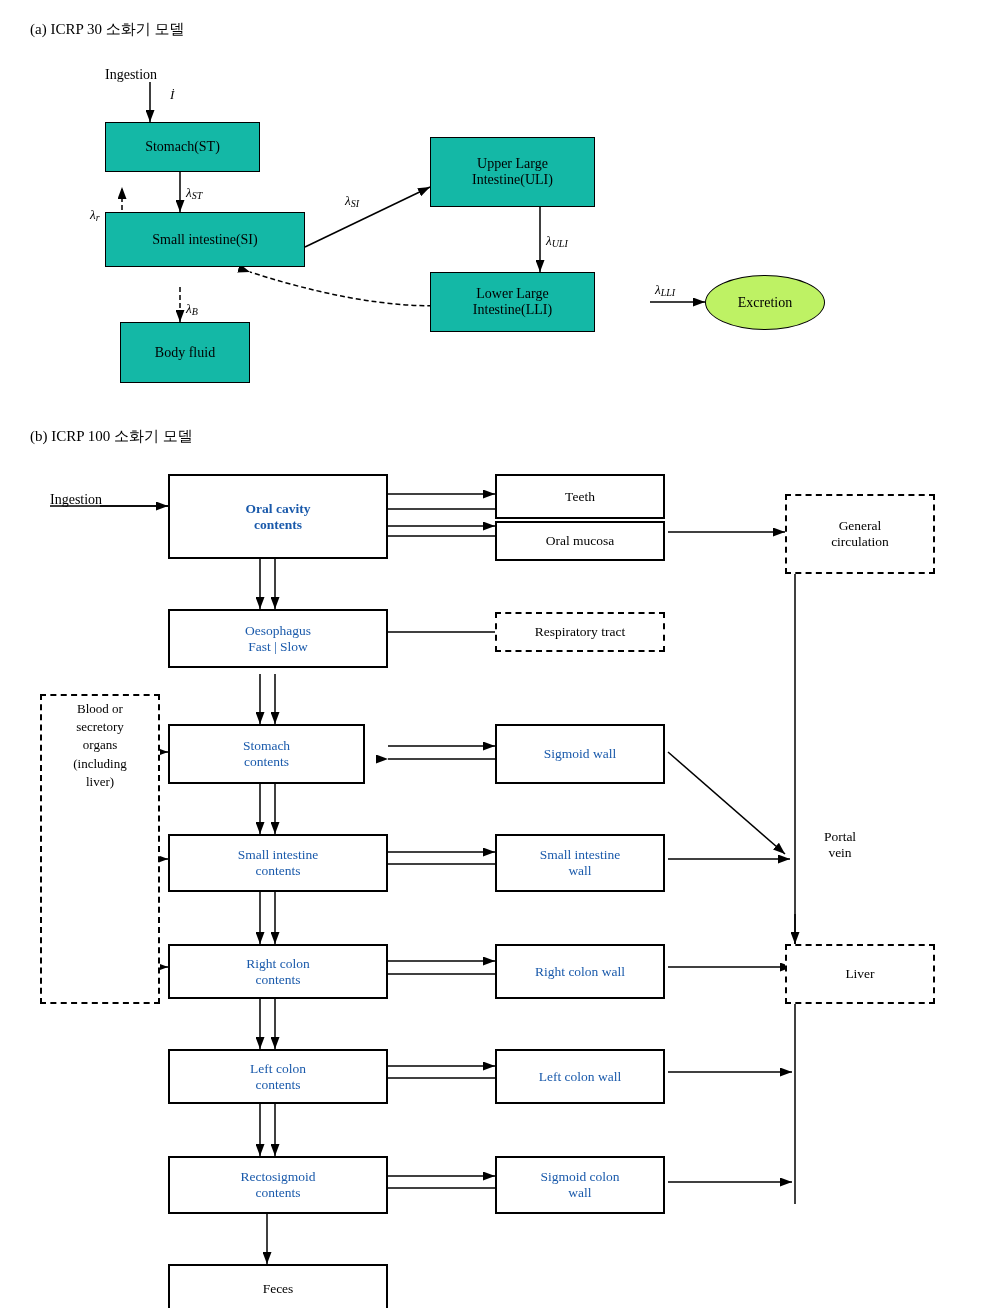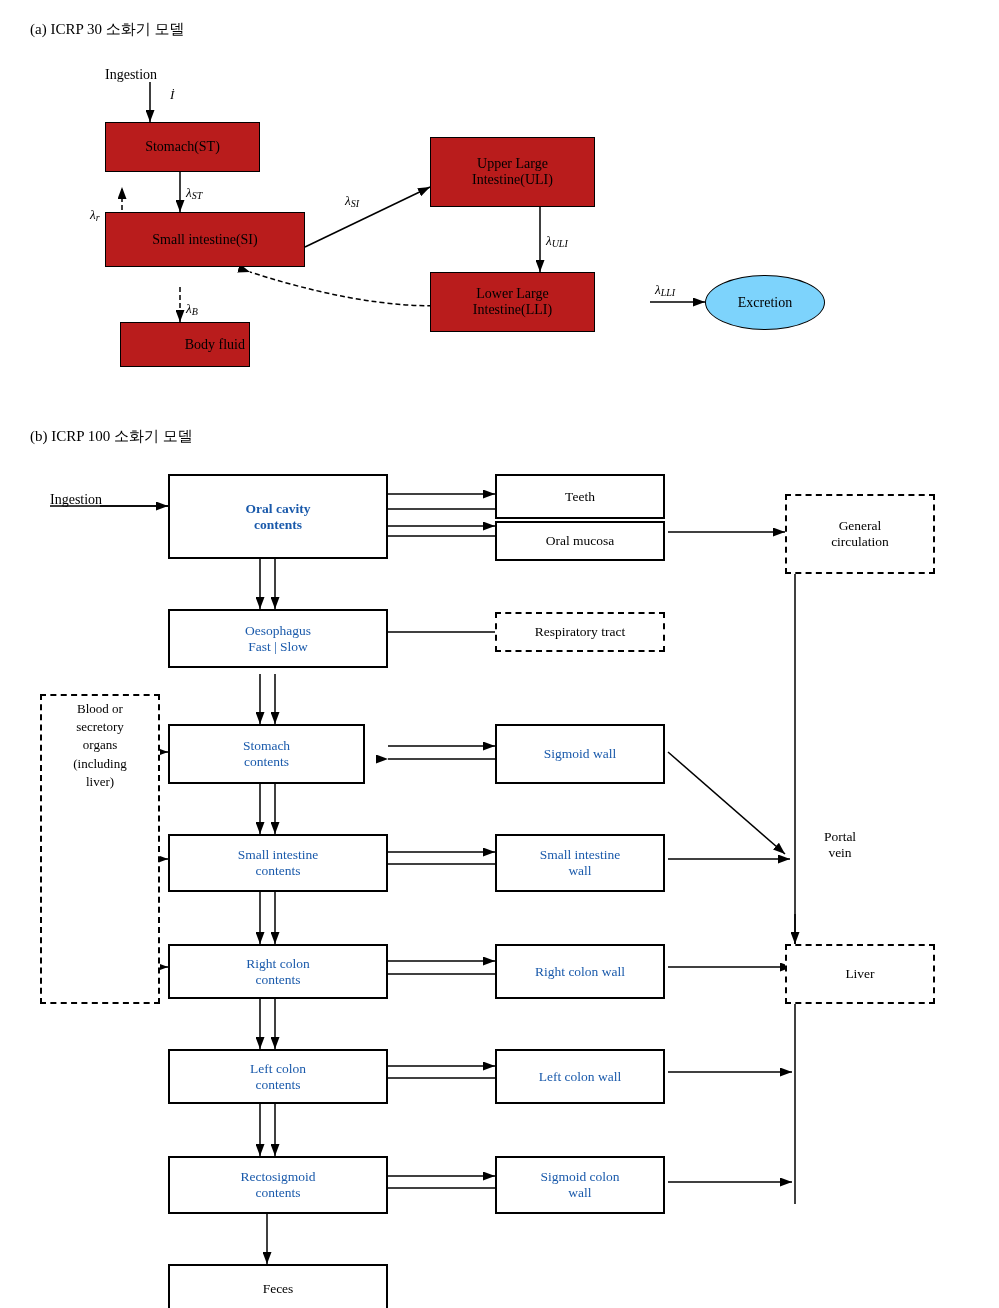--- a/index.html
+++ b/index.html
@@ -26,33 +26,33 @@
     .part-a-diagram {
       position: relative;
       width: 860px;
       height: 330px;
       margin-left: 20px;
     }
 
     .box {
       position: absolute;
       border: 1.5px solid #000;
-      background: #b91c1c;
+      background: #14b8a6;
       display: flex;
       align-items: center;
       justify-content: center;
       text-align: center;
       font-size: 14px;
-      padding: 4px 4px;
+      padding: 4px 12px;
     }
 
     .ellipse {
       position: absolute;
       border: 1.5px solid #000;
-      background: #7dd3fc;
+      background: #bef264;
       display: flex;
       align-items: center;
       justify-content: center;
       text-align: center;
       font-size: 14px;
       border-radius: 50%;
       padding: 4px 8px;
     }
 
     
@@ -177,21 +177,21 @@
     </svg>
 
     <div class="box" style="left:55px; top:65px; width:155px; height:50px;">
       <span>Stomach(ST)</span>
     </div>
 
     <div class="box" style="left:55px; top:155px; width:200px; height:55px;">
       <span>Small intestine(SI)</span>
     </div>
 
-    <div class="box" style="left:70px; top:265px; width:130px; height:45px;justify-content:flex-end;">
+    <div class="box" style="left:70px; top:265px; width:130px; height:61px;">
       <span>Body fluid</span>
     </div>
 
     <div class="box" style="left:380px; top:215px; width:165px; height:60px; text-align:center; white-space:pre-line;">
       <span style="white-space:pre-line;">Lower Large
 Intestine(LLI)</span>
     </div>
 
     <div class="box" style="left:380px; top:80px; width:165px; height:70px; text-align:center; white-space:pre-line;">
       <span style="white-space:pre-line;">Upper Large

